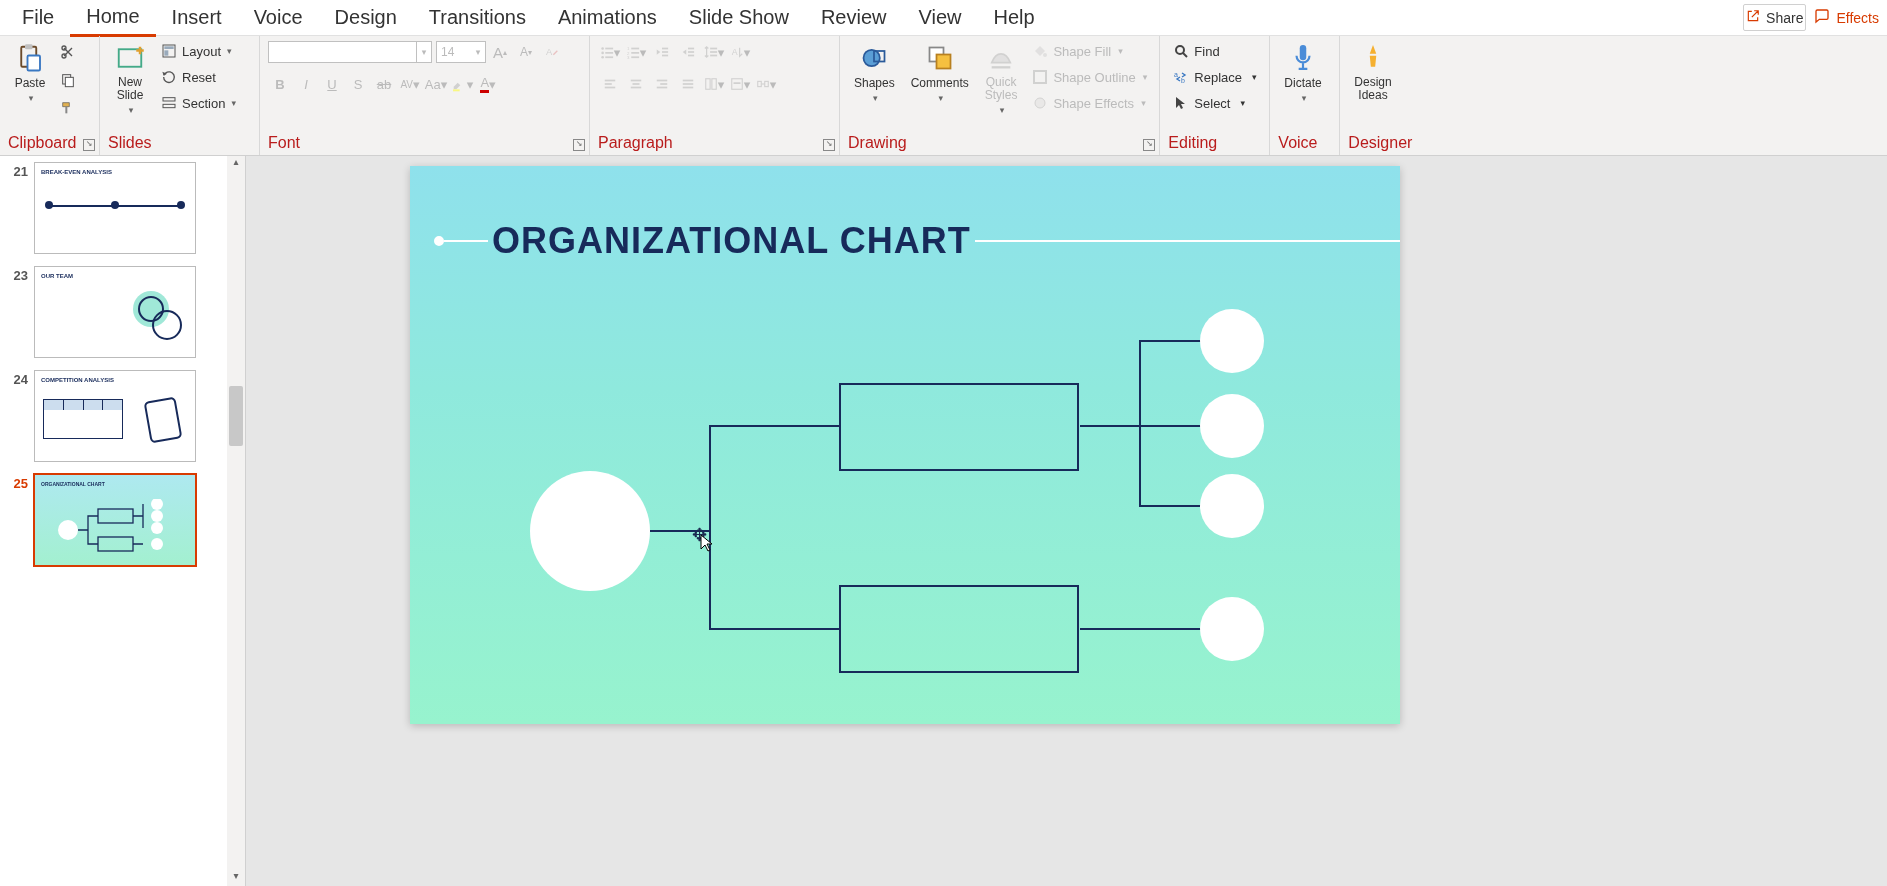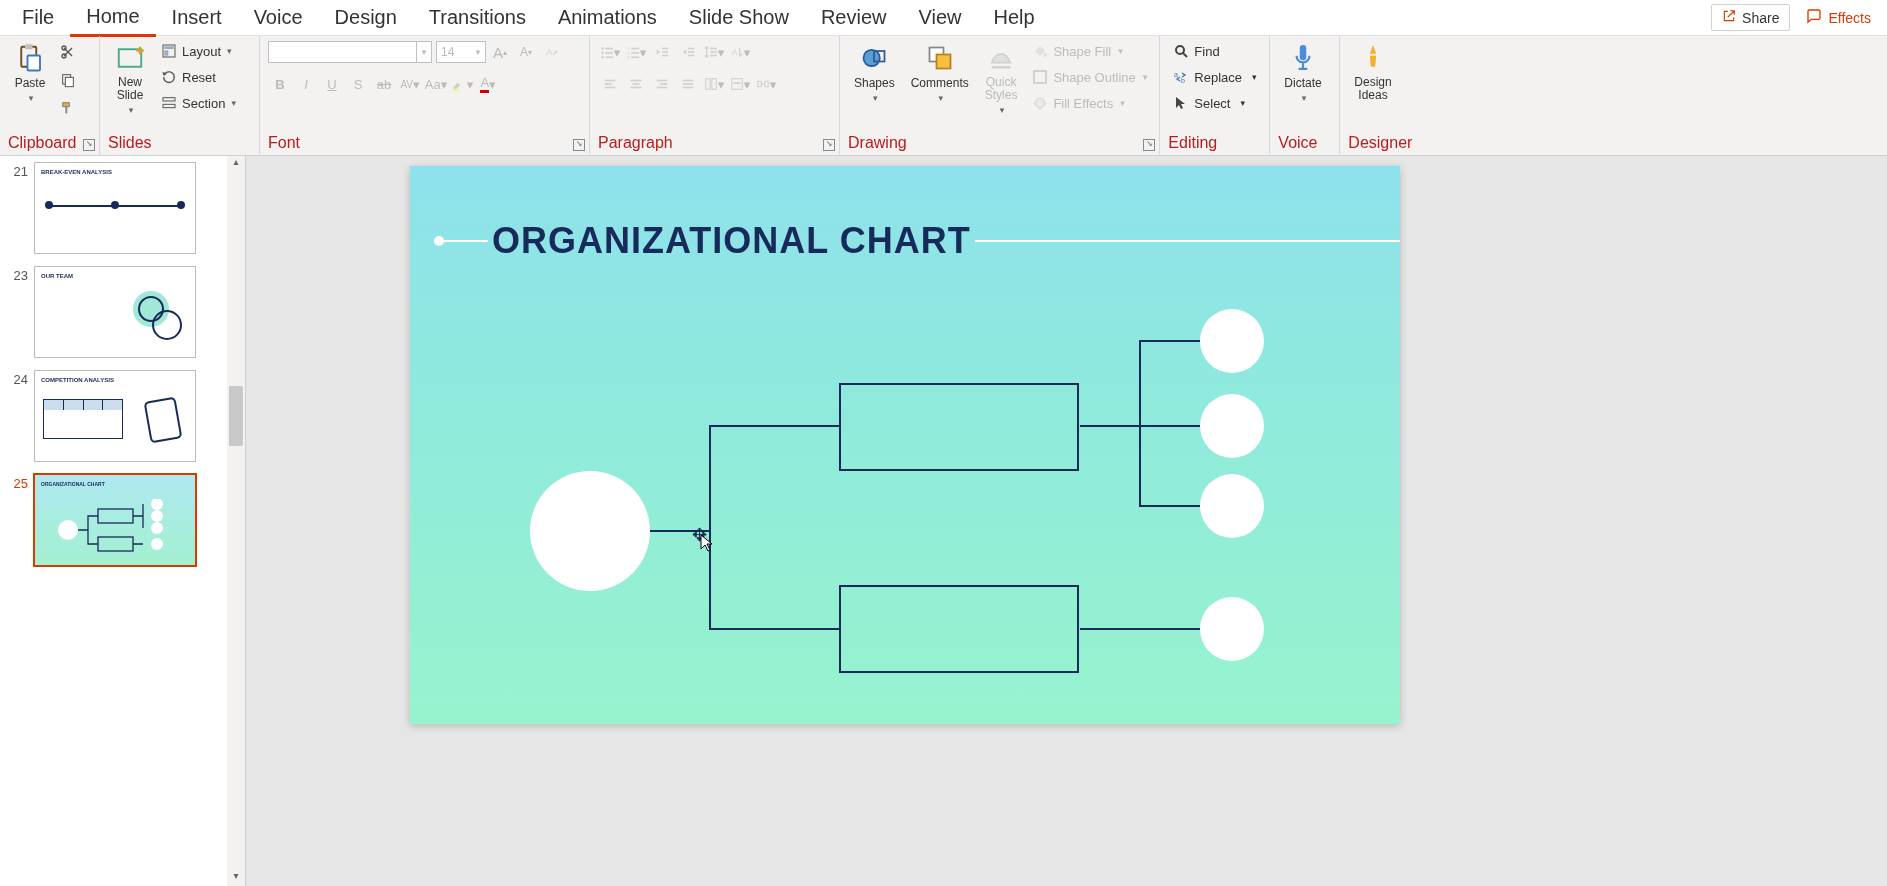--- a/index.html
+++ b/index.html
@@ -3,21 +3,21 @@
 <meta charset="utf-8">
 <style>
   * { box-sizing: border-box; margin: 0; padding: 0; font-family: "Segoe UI", Arial, sans-serif; }
   html, body { width: 1887px; height: 886px; background: #fff; overflow: hidden; }
   
   
   .menubar { display: flex; align-items: center; height: 36px; background: #fff; border-bottom: 1px solid #e1e1e1; padding: 0 6px; }
   .menubar .tab { padding: 6px 16px; font-size: 20px; color: #333; cursor: pointer; }
   .menubar .tab.active { border-bottom: 3px solid #d83b01; color: #333; font-weight: 400; }
   .menubar .spacer { flex: 1; }
-  .menubar .right-btn { display: flex; align-items: center; gap: 6px; padding: 4px 10px; border: 1px solid #d0d0d0; border-radius: 2px; margin-left: 6px; font-size: 14px; color: #333; cursor: pointer; }
+  .menubar .right-btn { display: flex; align-items: center; gap: 6px; padding: 4px 2px; border: 1px solid #d0d0d0; border-radius: 2px; margin-left: 6px; font-size: 14px; color: #333; cursor: pointer; }
   .menubar .right-btn.comments { border: none; color: #d83b01; }
   .menubar .share-icon { color: #d83b01; }
 
   
   .ribbon { display: flex; height: 120px; background: #f3f2f1; border-bottom: 1px solid #d0d0d0; }
   .group { display: flex; flex-direction: column; border-right: 1px solid #d8d8d8; padding: 4px 8px 0 8px; position: relative; }
   .group-body { flex: 1; display: flex; align-items: flex-start; gap: 4px; }
   .group-label { font-size: 16px; color: #b91c1c; padding: 3px 0; }
   .group-launcher { position: absolute; right: 4px; bottom: 4px; width: 12px; height: 12px; border: 1px solid #888; font-size: 8px; line-height: 8px; color: #666; text-align: center; }
   
@@ -39,21 +39,21 @@
   .font-size { width: 34px; padding: 0 4px; font-size: 12px; color: #888; display: flex; align-items: center; }
 
   
   .workspace { display: flex; height: 730px; }
   .thumb-panel { width: 246px; background: #fff; border-right: 1px solid #d0d0d0; position: relative; overflow: hidden; }
   .thumb-scroll { position: absolute; right: 0; top: 0; width: 18px; height: 100%; background: #f3f2f1; }
   .thumb-scroll .up, .thumb-scroll .dn { height: 16px; text-align: center; font-size: 10px; color: #666; }
   .thumb-scroll .handle { position: absolute; left: 2px; width: 14px; background: #c8c8c8; border-radius: 2px; }
   
   .thumb-row { display: flex; align-items: flex-start; padding: 6px 0 6px 4px; gap: 6px; }
-  .thumb-num { width: 24px; text-align: right; font-size: 13px; color: #555; padding-top: 2px; }
+  .thumb-num { width: 24px; text-align: right; font-size: 13px; color: #555; padding-top: 2px; font-weight: bold; }
   .thumb { width: 162px; height: 92px; background: #fff; border: 1px solid #bbb; position: relative; overflow: hidden; }
   .thumb.active { outline: 2px solid #d83b01; outline-offset: -1px; }
   .thumb-row.active .thumb-num { color: #d83b01; }
 
   
   .canvas-area { flex: 1; background: #e6e6e6; position: relative; overflow: hidden; }
   .slide { position: absolute; left: 164px; top: 10px; width: 990px; height: 558px; background: linear-gradient(180deg, #8fe1ec 0%, #8fe9dd 40%, #97f3ce 100%); box-shadow: 0 2px 8px rgba(0,0,0,0.2); }
   .slide-title-row { position: absolute; top: 54px; left: 24px; right: 0; display: flex; align-items: center; }
   .slide-title-dot { width: 10px; height: 10px; border-radius: 50%; background: #fff; border: 2px solid #fff; }
   .slide-title-line1 { width: 44px; height: 2px; background: #fff; }
@@ -380,21 +380,21 @@
             </span>
           <span>Shape Outline</span>
             <span style="font-size:9px;margin-left:3px">▾</span>
         </div>
         <div class="small-btn disabled">
           <span class="ic">
               <svg width="16" height="16" viewBox="0 0 16 16">
                 <circle cx="8" cy="8" r="5" fill="#ddd" stroke="#aaa"></circle>
               </svg>
             </span>
-          <span>Fill Effects</span>
+          <span>Shape Effects</span>
             <span style="font-size:9px;margin-left:3px">▾</span>
         </div>
       </div>
     </div>
     <div class="group-label">Drawing</div>
     <div class="group-launcher">↘</div>
   </div>
 
   <div class="group" style="min-width:110px">
     <div class="group-body">

